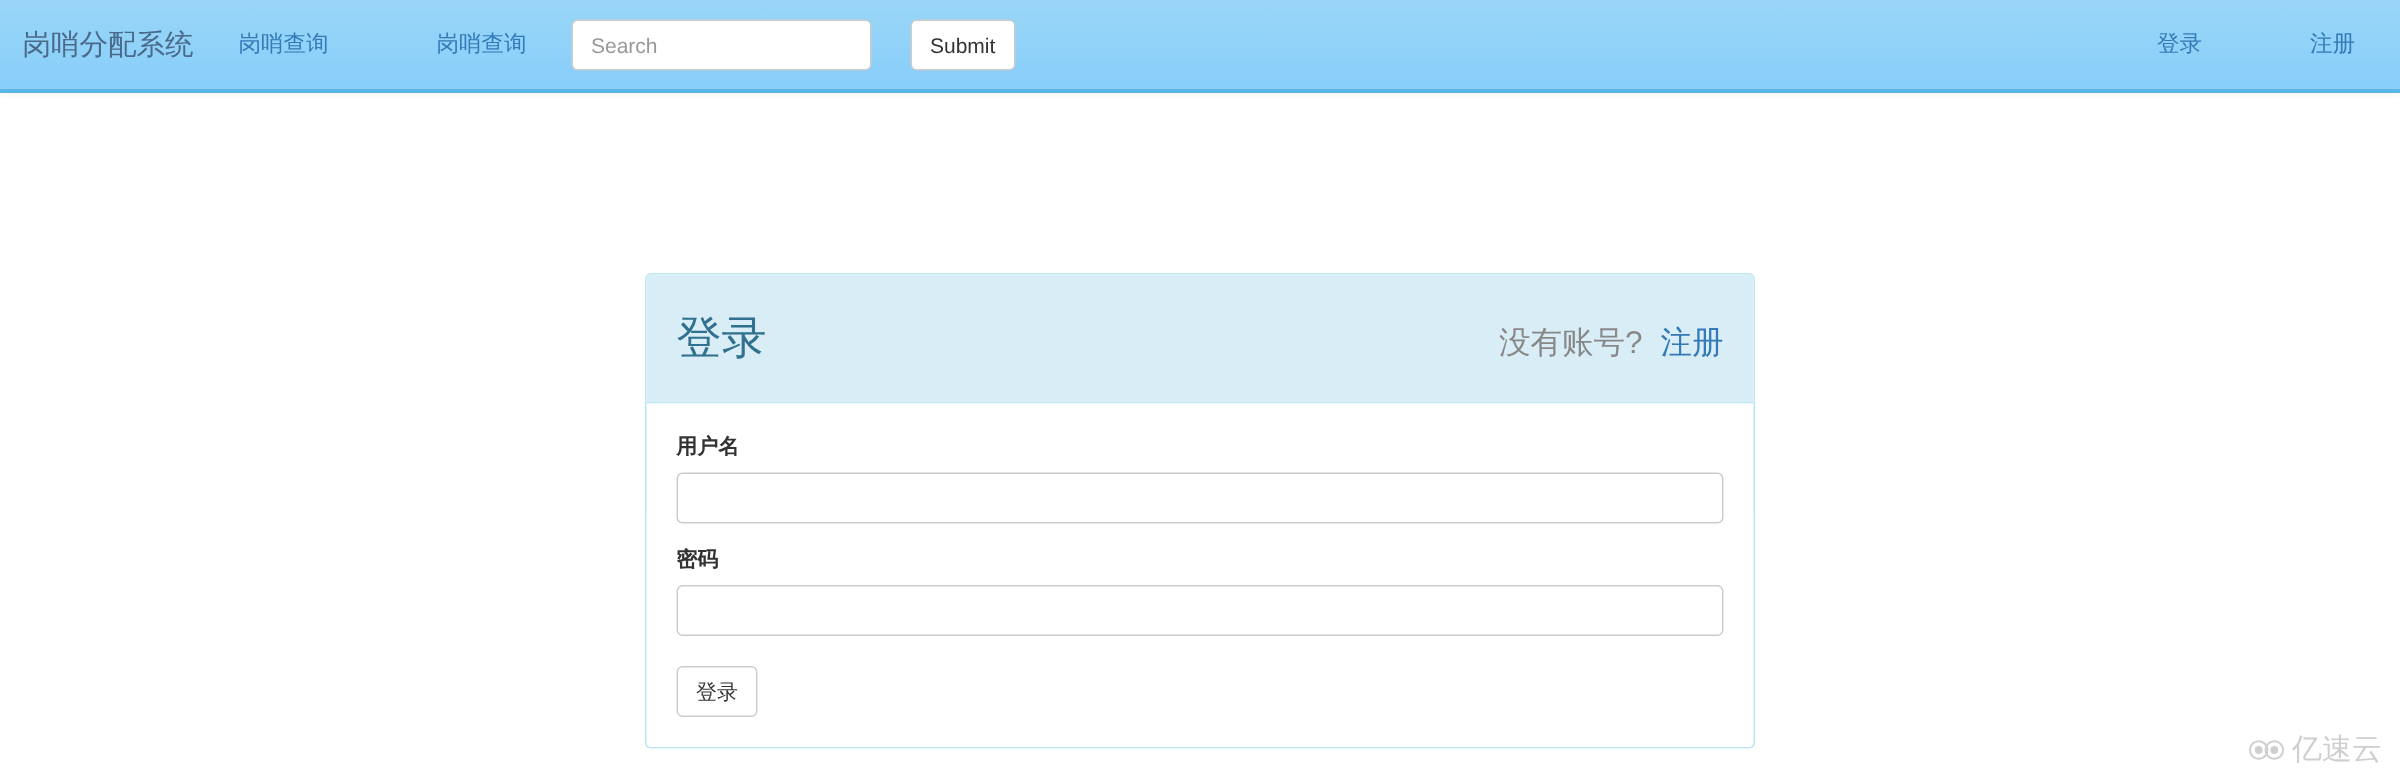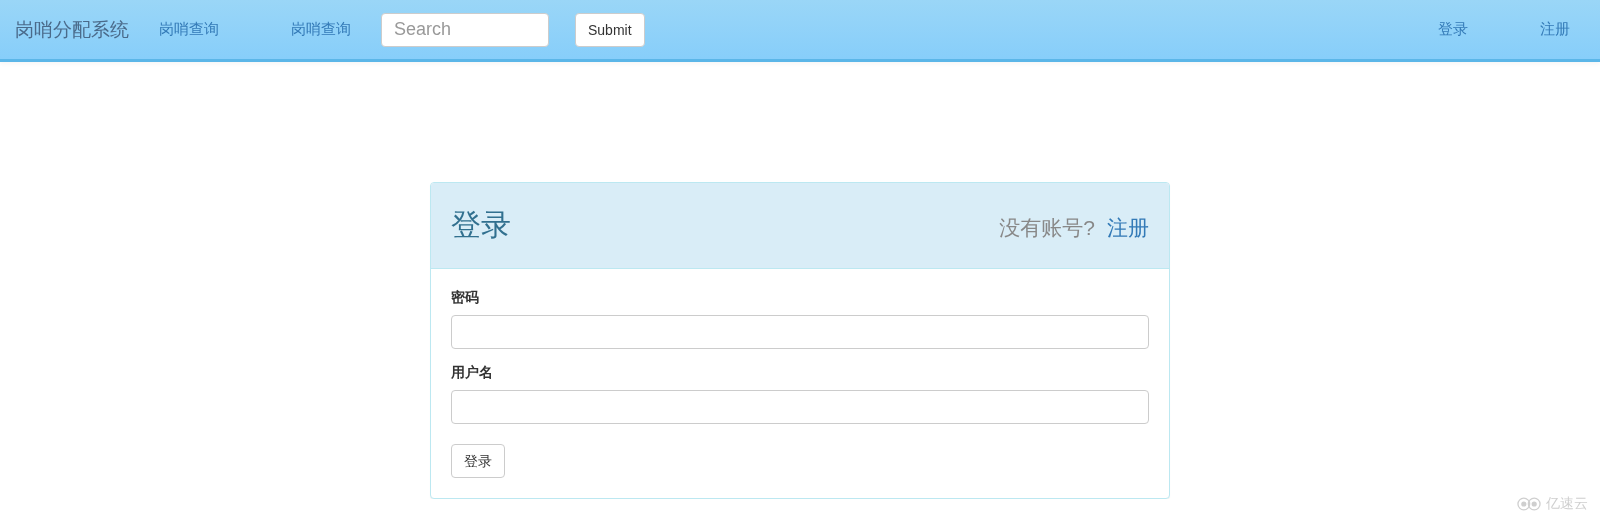--- a/index.html
+++ b/index.html
@@ -49,27 +49,27 @@
       display: block;
     }
     .navbar-form {
       display: flex;
       align-items: center;
       padding: 0 15px;
     }
     .form-control {
       height: 34px;
       padding: 6px 12px;
-      font-size: 18px;
+      font-size: 14px;
       line-height: 1.4;
       color: #555;
       background: #fff;
       border: 1px solid #ccc;
       border-radius: 4px;
-      width: 168px;
+      width: 200px;
     }
     .form-control::placeholder {
       color: #999;
     }
     .btn {
       display: inline-block;
       padding: 6px 12px;
       font-size: 14px;
       line-height: 1.42857143;
       text-align: center;
@@ -150,21 +150,21 @@
     .submit-btn {
       margin-left: 0;
       margin-top: 5px;
     }
     
     .watermark {
       position: fixed;
       bottom: 8px;
       right: 12px;
       color: #cfcfcf;
-      font-size: 14px;
+      font-size: 20px;
       display: flex;
       align-items: center;
       gap: 4px;
     }
     .watermark svg {
       width: 26px;
       height: 16px;
       stroke: #cfcfcf;
       fill: none;
       stroke-width: 2;
@@ -202,26 +202,26 @@
     <div class="panel">
       <div class="panel-heading">
         <h1 class="panel-title">登录</h1>
         <div class="panel-sub">
           <span>没有账号?</span>
           <a>注册</a>
         </div>
       </div>
       <div class="panel-body">
         <div class="form-group">
+          <label>用户名</label>
+          <input type="text" class="input" style="">
+        </div>
+        <div class="form-group">
           <label>密码</label>
           <input type="password" class="input" style="">
-        </div>
-        <div class="form-group">
-          <label>用户名</label>
-          <input type="text" class="input" style="">
         </div>
         <button type="submit" class="btn submit-btn">登录</button>
       </div>
     </div>
   </div>
 </div>
 
 <div class="watermark">
   <svg viewBox="0 0 40 24">
     <circle cx="12" cy="12" r="9"></circle>

